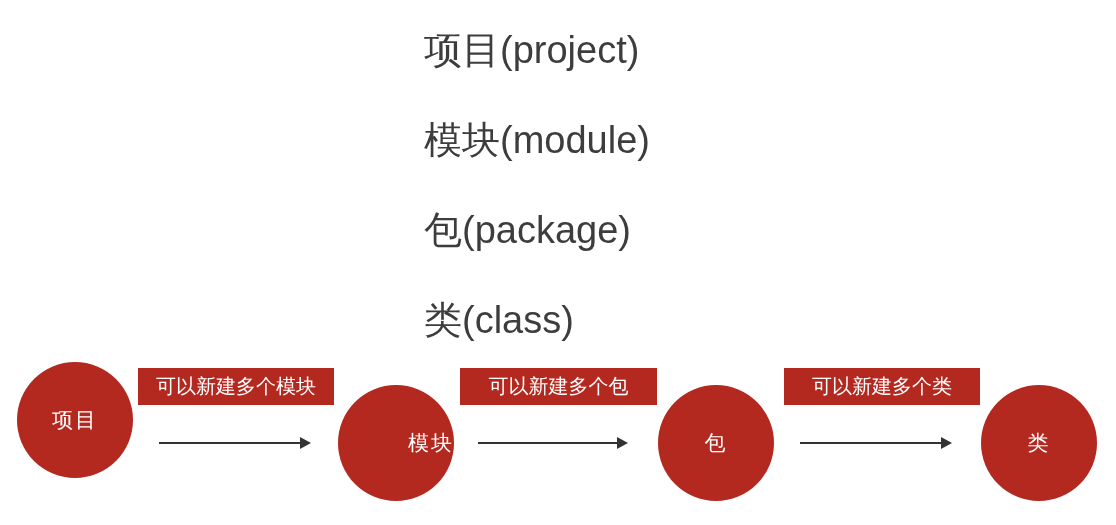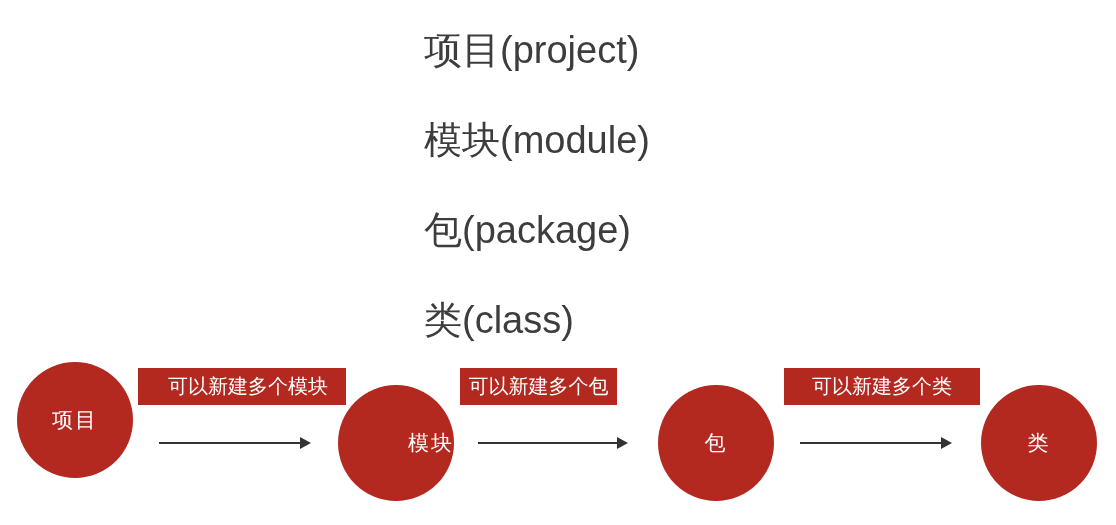--- a/index.html
+++ b/index.html
@@ -55,22 +55,22 @@
     position: absolute;
     top: 368px;
     height: 37px;
     background: var(--accent-red, #b3281f);
     color: #ffffff;
     display: flex;
     align-items: center;
     justify-content: center;
     font-size: 20px;
   }
-  .e1 { left: 138px; width: 196px; padding-left: 12px; }
-  .e2 { left: 460px; width: 157px; }
+  .e1 { left: 138px; width: 196px; }
+  .e2 { left: 460px; width: 197px; }
   .e3 { left: 784px; width: 196px; font-family: Liberation Mono, monospace; }
 
   
   .arrow {
     position: absolute;
     top: 442px;
     height: 2px;
     background: var(--arrow, #333333);
   }
   .arrow::after {

